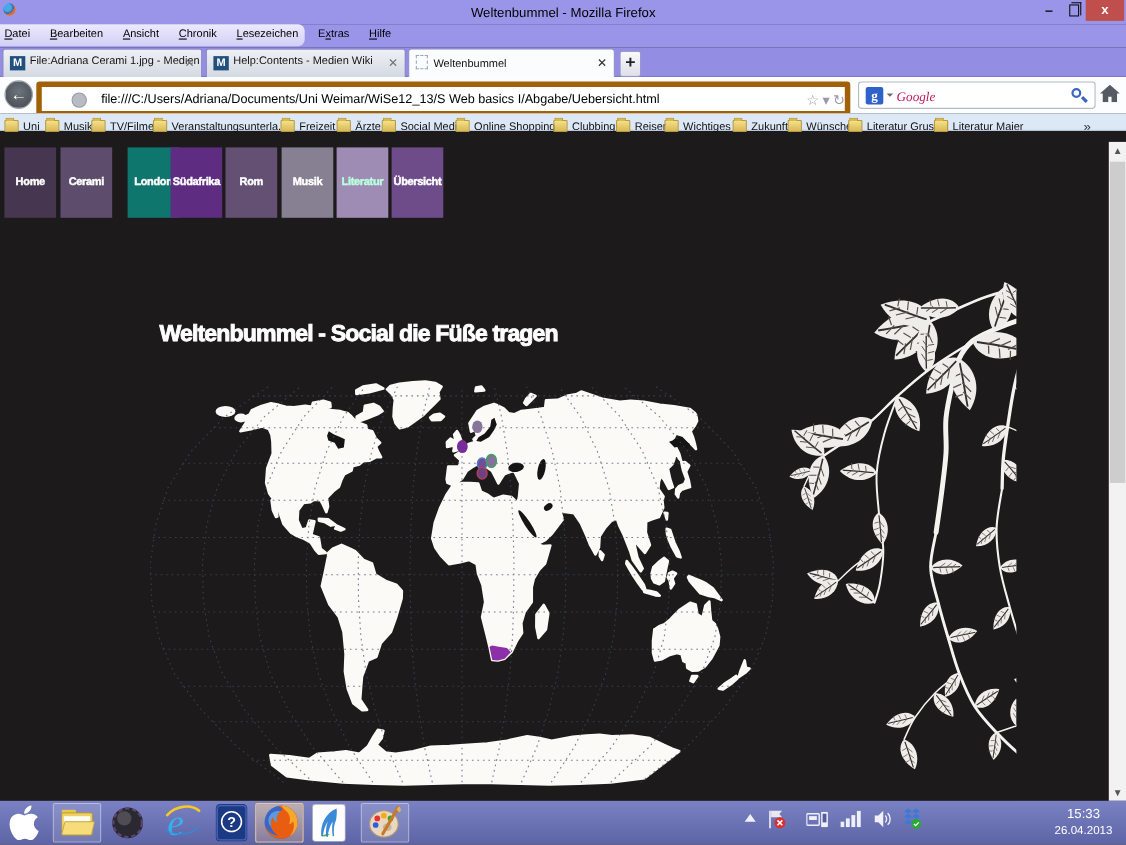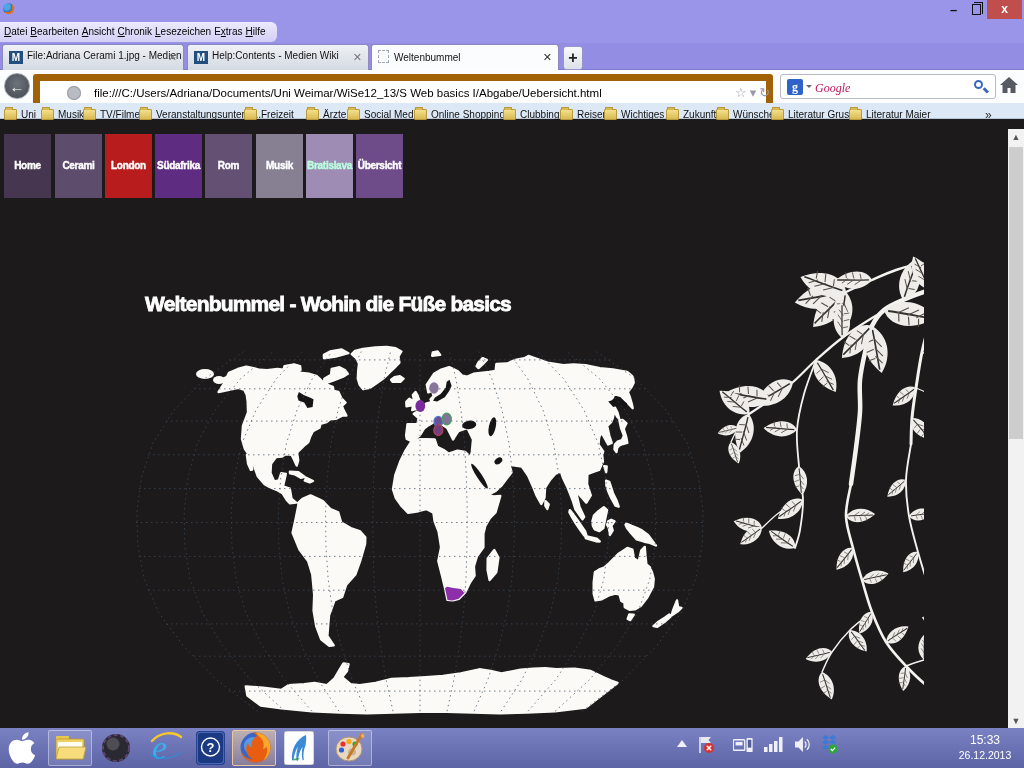--- a/index.html
+++ b/index.html
@@ -10,35 +10,35 @@
 #titlebar .ttl{position:absolute;left:0;right:0;top:4px;text-align:center;font-size:12px;color:#000}
 #ffico{position:absolute;left:3px;top:3px;width:11px;height:11px;border-radius:50%;background:radial-gradient(circle at 35% 35%,#4aa7e8 0 30%,#2a6ab0 55%,#e86a10 56% 75%,#f8b020 100%)}
 .winbtn{position:absolute;top:0;color:#111;font-size:13px}
 #wmin{left:950px;top:2px;width:14px;font-weight:700}
 #wmax{left:972px;top:4px;width:9px;height:11px;border:1.5px solid #111;background:#9b95ea}
 #wmax:before{content:"";position:absolute;left:1px;top:-3px;width:8px;height:11px;border:1.5px solid #111;border-left:none;border-bottom:none}
 #wclose{left:987px;top:0;width:35px;height:19px;background:#bf4e4d;color:#fff;text-align:center;font-size:12px;font-weight:700;line-height:19px}
 
 #menubar{position:absolute;left:0;top:22px;width:1024px;height:21px;background:#9b95ea}
 #menustrip{position:absolute;left:0;top:0;width:277px;height:20px;background:linear-gradient(#eceafc,#d2cff5);border-radius:0 6px 6px 0;padding:4px 0 0 4px;font-size:10px;color:#000}
-#menustrip span{margin-right:3px}
+#menustrip span{margin-right:18px}
 #menustrip u{text-decoration:underline}
 
 #tabbar{position:absolute;left:0;top:43px;width:1024px;height:27px;background:#938de4;border-bottom:1px solid #7f79cc}
 .tab{position:absolute;top:1px;height:26px;border:1px solid #8d88c0;border-bottom:none;border-radius:3px 3px 0 0;font-size:10px;color:#111;padding:5px 18px 0 6px;white-space:nowrap;overflow:hidden}
 .tab .tx{position:absolute;right:6px;top:6px;color:#777;font-size:11px}
 .tab.inact{background:linear-gradient(#eef1f5,#d4dae2)}
 #tab3{background:#fbfcfe;border-color:#8d88c0}
 .mico{display:inline-block;width:14px;height:13px;background:#22507e;color:#fff;font-size:10px;font-weight:700;text-align:center;line-height:13px;vertical-align:-2px;margin-right:4px}
 .dashico{display:inline-block;width:11px;height:13px;border:1px dashed #9ab;vertical-align:-2px;margin-right:5px}
 #plusbtn{position:absolute;left:563px;top:3px;width:20px;height:24px;background:linear-gradient(#f8f9fb,#dde2e8);border:1px solid #9a94cc;border-radius:3px;text-align:center;font-size:16px;font-weight:700;color:#222;line-height:22px}
 
 #toolbar{position:absolute;left:0;top:70px;width:1024px;height:33px;background:#fcfdfe}
 #backbtn{position:absolute;left:4px;top:3px;width:26px;height:26px;border-radius:50%;background:radial-gradient(circle at 50% 40%,#6e747c,#42474e);border:1px solid #9aa0a8;color:#fff;text-align:center;line-height:25px;font-size:15px}
-#urlfield{position:absolute;left:33px;top:4px;width:740px;height:25px;background:#fff;border:7px solid #a16207;border-radius:3px;font-size:11.5px;color:#000;padding:6px 0 16px 54px}
+#urlfield{position:absolute;left:33px;top:4px;width:740px;height:25px;background:#fff;border:5px solid #a16207;border-radius:3px;font-size:11.5px;color:#000;padding:6px 0 16px 54px}
 .globe{position:absolute;left:27px;top:5px;width:14px;height:14px;border-radius:50%;background:#b8bcc2;box-shadow:inset 0 0 0 1px #9a9ea5}
 #urlicons{position:absolute;left:695px;top:4px;color:#99a;font-size:13px;letter-spacing:3px}
 #searchfield{position:absolute;left:780px;top:4px;width:216px;height:25px;background:#fff;border:1px solid #b8babf;border-radius:3px}
 #gico{position:absolute;left:6px;top:4px;width:16px;height:16px;background:#2f62c8;border-radius:2px;color:#fff;font:700 12px "Liberation Serif",serif;text-align:center;line-height:16px}
 #gico:after{content:"";position:absolute;left:19px;top:6px;border:3px solid transparent;border-top-color:#667}
 #searchfield .ph{position:absolute;left:34px;top:6px;font:italic 12px "Liberation Serif",serif;color:#be185d}
 .lens{position:absolute;left:193px;top:5px;width:9px;height:9px;border:2px solid #3a66c0;border-radius:50%}
 .lens:after{content:"";position:absolute;left:7px;top:7px;width:6px;height:2.5px;background:#3a66c0;transform:rotate(45deg)}
 #homebtn{position:absolute;left:1000px;top:7px;width:18px;height:16px;color:#555}
 
@@ -59,20 +59,21 @@
 .sarr{position:absolute;left:0;width:16px;text-align:center;color:#555;font-size:9px}
 
 #taskbar{position:absolute;left:0;top:728px;width:1024px;height:40px;background:linear-gradient(#7b82c4,#5d64a6)}
 .tbox{position:absolute;top:2px;width:44px;height:36px;border:1px solid rgba(255,255,255,.38);background:rgba(255,255,255,.13);border-radius:2px}
 .tclock{position:absolute;color:#fff;font-size:12px;text-align:center;width:80px}
 </style></head>
 <body>
 <div id="stage">
   <div id="titlebar">
     <div id="ffico"></div>
+    <div class="ttl">Weltenbummel - Mozilla Firefox</div>
     <div class="winbtn" id="wmin">–</div>
     <div class="winbtn" id="wmax"></div>
     <div class="winbtn" id="wclose">x</div>
   </div>
   <div id="menubar">
     <div id="menustrip">
       <span><u>D</u>atei</span><span><u>B</u>earbeiten</span><span><u>A</u>nsicht</span><span><u>C</u>hronik</span><span><u>L</u>esezeichen</span><span>E<u>x</u>tras</span><span><u>H</u>ilfe</span>
     </div>
   </div>
   <div id="tabbar">
@@ -93,21 +94,21 @@
       </div>
     <svg id="homebtn" viewBox="0 0 18 16">
         <path fill="#565b63" d="M9 0L0 8h2.5v8h5v-5h3v5h5V8H18z"></path>
       </svg>
   </div>
   <div id="bookmarks">
     <span class="bm" style="left:4px"><span class="fold"></span>Uni</span>
     <span class="bm" style="left:41px"><span class="fold"></span>Musik</span>
     <span class="bm" style="left:83px"><span class="fold"></span>TV/Filme</span>
     <span class="bm" style="left:139px"><span class="fold"></span>Veranstaltungsunterla...</span>
-    <span class="bm" style="left:244px"><span class="fold"></span>Freizeit</span>
+    <span class="bm" style="left:255px"><span class="fold"></span>Freizeit</span>
     <span class="bm" style="left:306px"><span class="fold"></span>Ärzte</span>
     <span class="bm" style="left:347px"><span class="fold"></span>Social Media</span>
     <span class="bm" style="left:414px"><span class="fold"></span>Online Shopping</span>
     <span class="bm" style="left:503px"><span class="fold"></span>Clubbing</span>
     <span class="bm" style="left:560px"><span class="fold"></span>Reisen</span>
     <span class="bm" style="left:604px"><span class="fold"></span>Wichtiges</span>
     <span class="bm" style="left:666px"><span class="fold"></span>Zukunft</span>
     <span class="bm" style="left:716px"><span class="fold"></span>Wünsche</span>
     <span class="bm" style="left:771px"><span class="fold"></span>Literatur Gruschi</span>
     <span class="bm" style="left:849px"><span class="fold"></span>Literatur Maier</span>
@@ -205,27 +206,27 @@
         <use href="#lf" transform="translate(924 531) rotate(-74) scale(0.80)"></use>
         <use href="#lf" transform="translate(942 528) rotate(67) scale(0.80)"></use>
         <use href="#lf" transform="translate(958 530) rotate(-18) scale(0.93)"></use>
         <use href="#lf" transform="translate(946 495) rotate(-148) scale(0.80)"></use>
         <use href="#lf" transform="translate(949 481) rotate(-93) scale(0.87)"></use>
         <use href="#lf" transform="translate(731 313) rotate(87) scale(0.73)"></use>
         <use href="#lf" transform="translate(738 299) rotate(182) scale(0.67)"></use>
     </svg>
     <div class="navbtn" style="left:4px;background:#463650">Home</div>
     <div class="navbtn" style="left:55px;background:#5d4c6c">Cerami</div>
-    <div class="navbtn" style="left:105px;background:#b91c1c">London</div>
+    <div class="navbtn" style="left:116px;background:#0f766e">London</div>
     <div class="navbtn" style="left:155px;background:#5e2c80">Südafrika</div>
     <div class="navbtn" style="left:205px;background:#635072">Rom</div>
     <div class="navbtn" style="left:256px;background:#878093">Musik</div>
-    <div class="navbtn" style="left:306px;background:#9f8cb4;color:#b9ffdf">Bratislava</div>
+    <div class="navbtn" style="left:306px;background:#9f8cb4;color:#b9ffdf">Literatur</div>
     <div class="navbtn" style="left:356px;background:#6e4b89">Übersicht</div>
-    <div id="heading">Weltenbummel - Wohin die Füße basics</div>
+    <div id="heading">Weltenbummel - Social die Füße tragen</div>
   </div>
   <div id="scroll">
     <div class="sarr" style="top:3px">▲</div>
     <div id="sthumb"></div>
     <div class="sarr" style="top:587px">▼</div>
   </div>
   <div id="taskbar">
     <svg class="abs" style="left:8px;top:2px" width="30" height="36" viewBox="0 0 414 512">
       <path fill="#fff" d="M318.7 268.7c-.2-36.7 16.4-64.4 50-84.8-18.8-26.9-47.2-41.7-84.7-44.6-35.5-2.7-74.3 20.7-88.5 20.7-15 0-49.4-19.7-76.4-19.7C63.3 141.2 4 184.8 4 273.5c0 26.2 4.8 53.3 14.4 81.2 12.8 36.7 59 126.7 107.2 125.2 25.2-.6 43-17.9 75.8-17.9 31.8 0 48.3 17.9 76.4 17.9 48.6-.7 90.4-82.5 102.6-119.3-65.2-30.7-61.7-90-61.7-91.9zm-56.6-164.2c27.3-32.4 24.8-61.9 24-72.5-24.1 1.4-52 16.4-67.9 34.9-17.5 19.8-27.8 44.3-25.6 71.9 26.1 2 49.9-11.4 69.5-34.3z"></path>
     </svg>
@@ -300,15 +301,15 @@
     <svg class="abs" style="left:795px;top:9px" width="15" height="15" viewBox="0 0 17 17">
       <path fill="#f0f0f8" d="M0 5h4l5-5v17l-5-5H0z"></path>
         <path d="M11 5c2 1.5 2 5.5 0 7M13.5 2.5c3.5 3 3.5 9 0 12" stroke="#f0f0f8" stroke-width="1.4" fill="none"></path>
     </svg>
     <svg class="abs" style="left:820px;top:7px" width="19" height="19" viewBox="0 0 19 19">
       <path fill="#3a7ad8" d="M5 0l4.5 3L5 6 .5 3zM14 0l4.5 3L14 6 9.5 3zM5 6l4.5 3L5 12 .5 9zM14 6l4.5 3L14 12 9.5 9zM5 12.5l4.5 3-4.5 3-4.5-3z" transform="scale(.8) translate(2 0)"></path>
       <circle cx="13" cy="14" r="4.5" fill="#2aa838"></circle>
         <path d="M10.8 14l1.6 1.6 2.8-3" stroke="#fff" stroke-width="1.2" fill="none"></path>
     </svg>
     <div class="tclock" style="left:945px;top:5px">15:33</div>
-    <div class="tclock" style="left:945px;top:21px;font-size:10.5px">26.12.2013</div>
+    <div class="tclock" style="left:945px;top:21px;font-size:10.5px">26.04.2013</div>
   </div>
 </div>
 
 </body></html>

